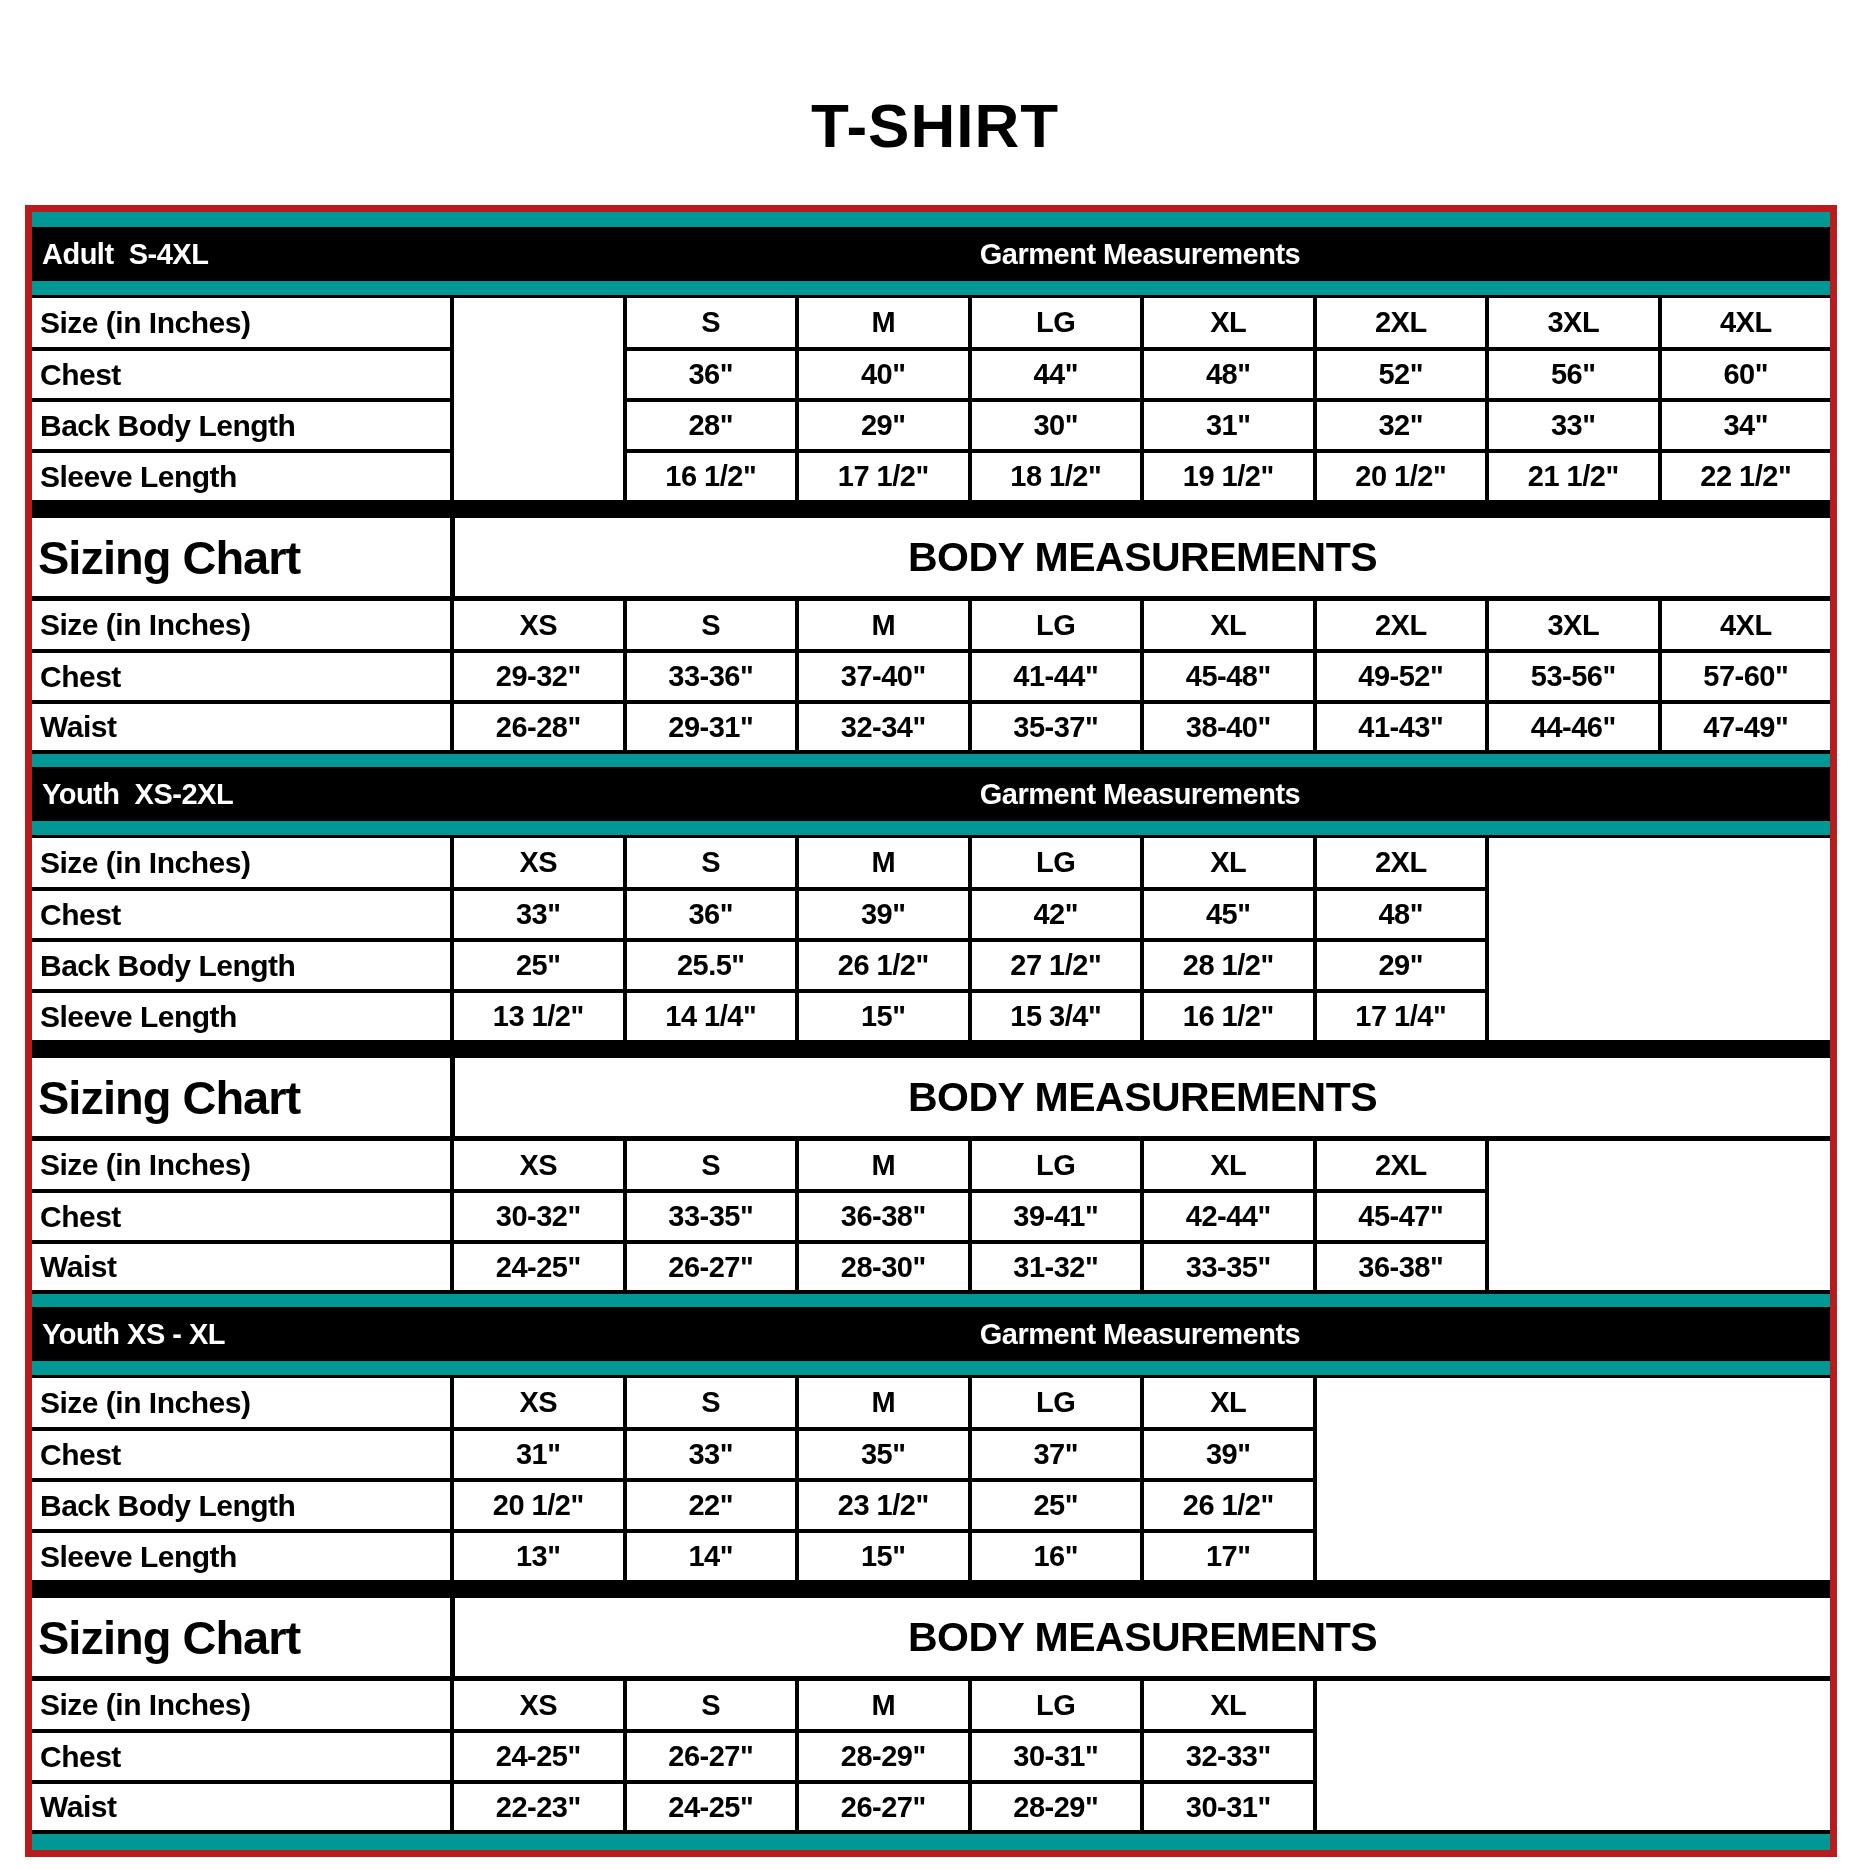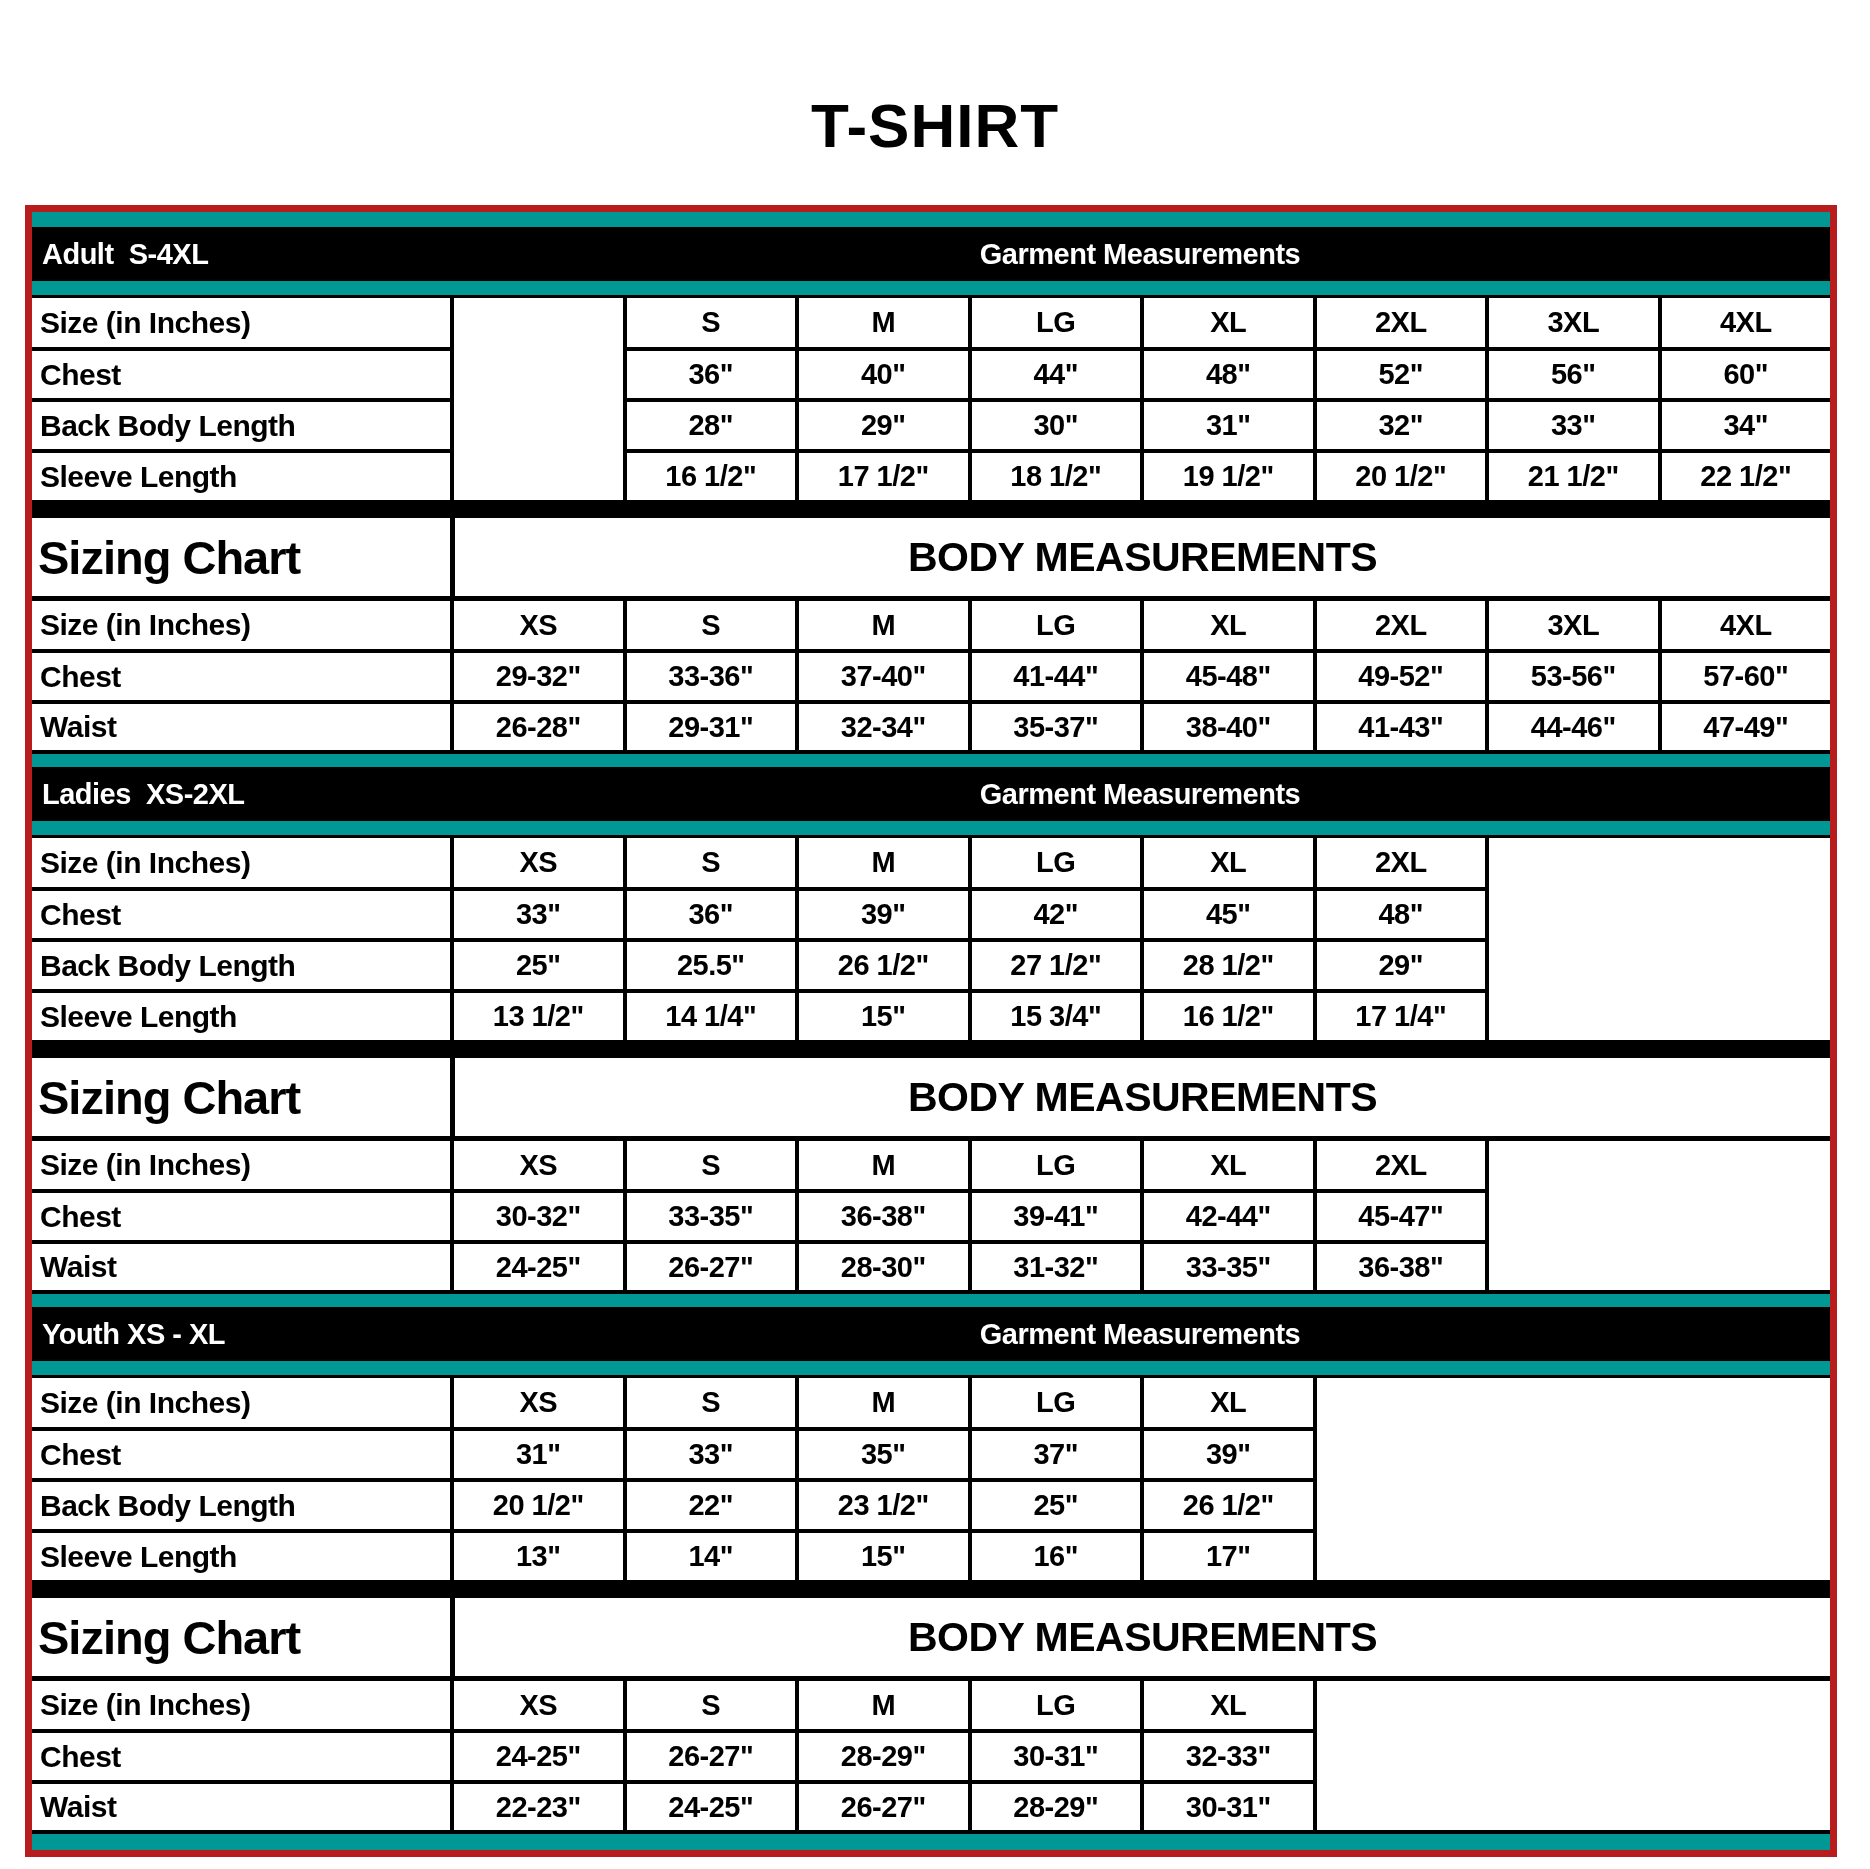--- a/index.html
+++ b/index.html
@@ -161,21 +161,21 @@
         <div class="cell val" style="grid-area: 3 / 5;">35-37"</div>
         <div class="cell val" style="grid-area: 3 / 6;">38-40"</div>
         <div class="cell val" style="grid-area: 3 / 7;">41-43"</div>
         <div class="cell val" style="grid-area: 3 / 8;">44-46"</div>
         <div class="cell val" style="grid-area: 3 / 9;">47-49"</div>
       </div>
 
     <div class="hline4"></div>
     <div class="teal teal-mid"></div>
     <div class="band">
-      <div class="band-label">Ladies  XS-2XL</div>
+      <div class="band-label">Youth  XS-2XL</div>
       <div class="band-title">Garment Measurements</div>
     </div>
     <div class="teal teal-under"></div>
     <div class="grid garment">
         <div class="cell lab" style="grid-area: 1 / 1;">Size (in Inches)</div>
         <div class="cell hdr" style="grid-area: 1 / 2;">XS</div>
         <div class="cell hdr" style="grid-area: 1 / 3;">S</div>
         <div class="cell hdr" style="grid-area: 1 / 4;">M</div>
         <div class="cell hdr" style="grid-area: 1 / 5;">LG</div>
         <div class="cell hdr" style="grid-area: 1 / 6;">XL</div>

